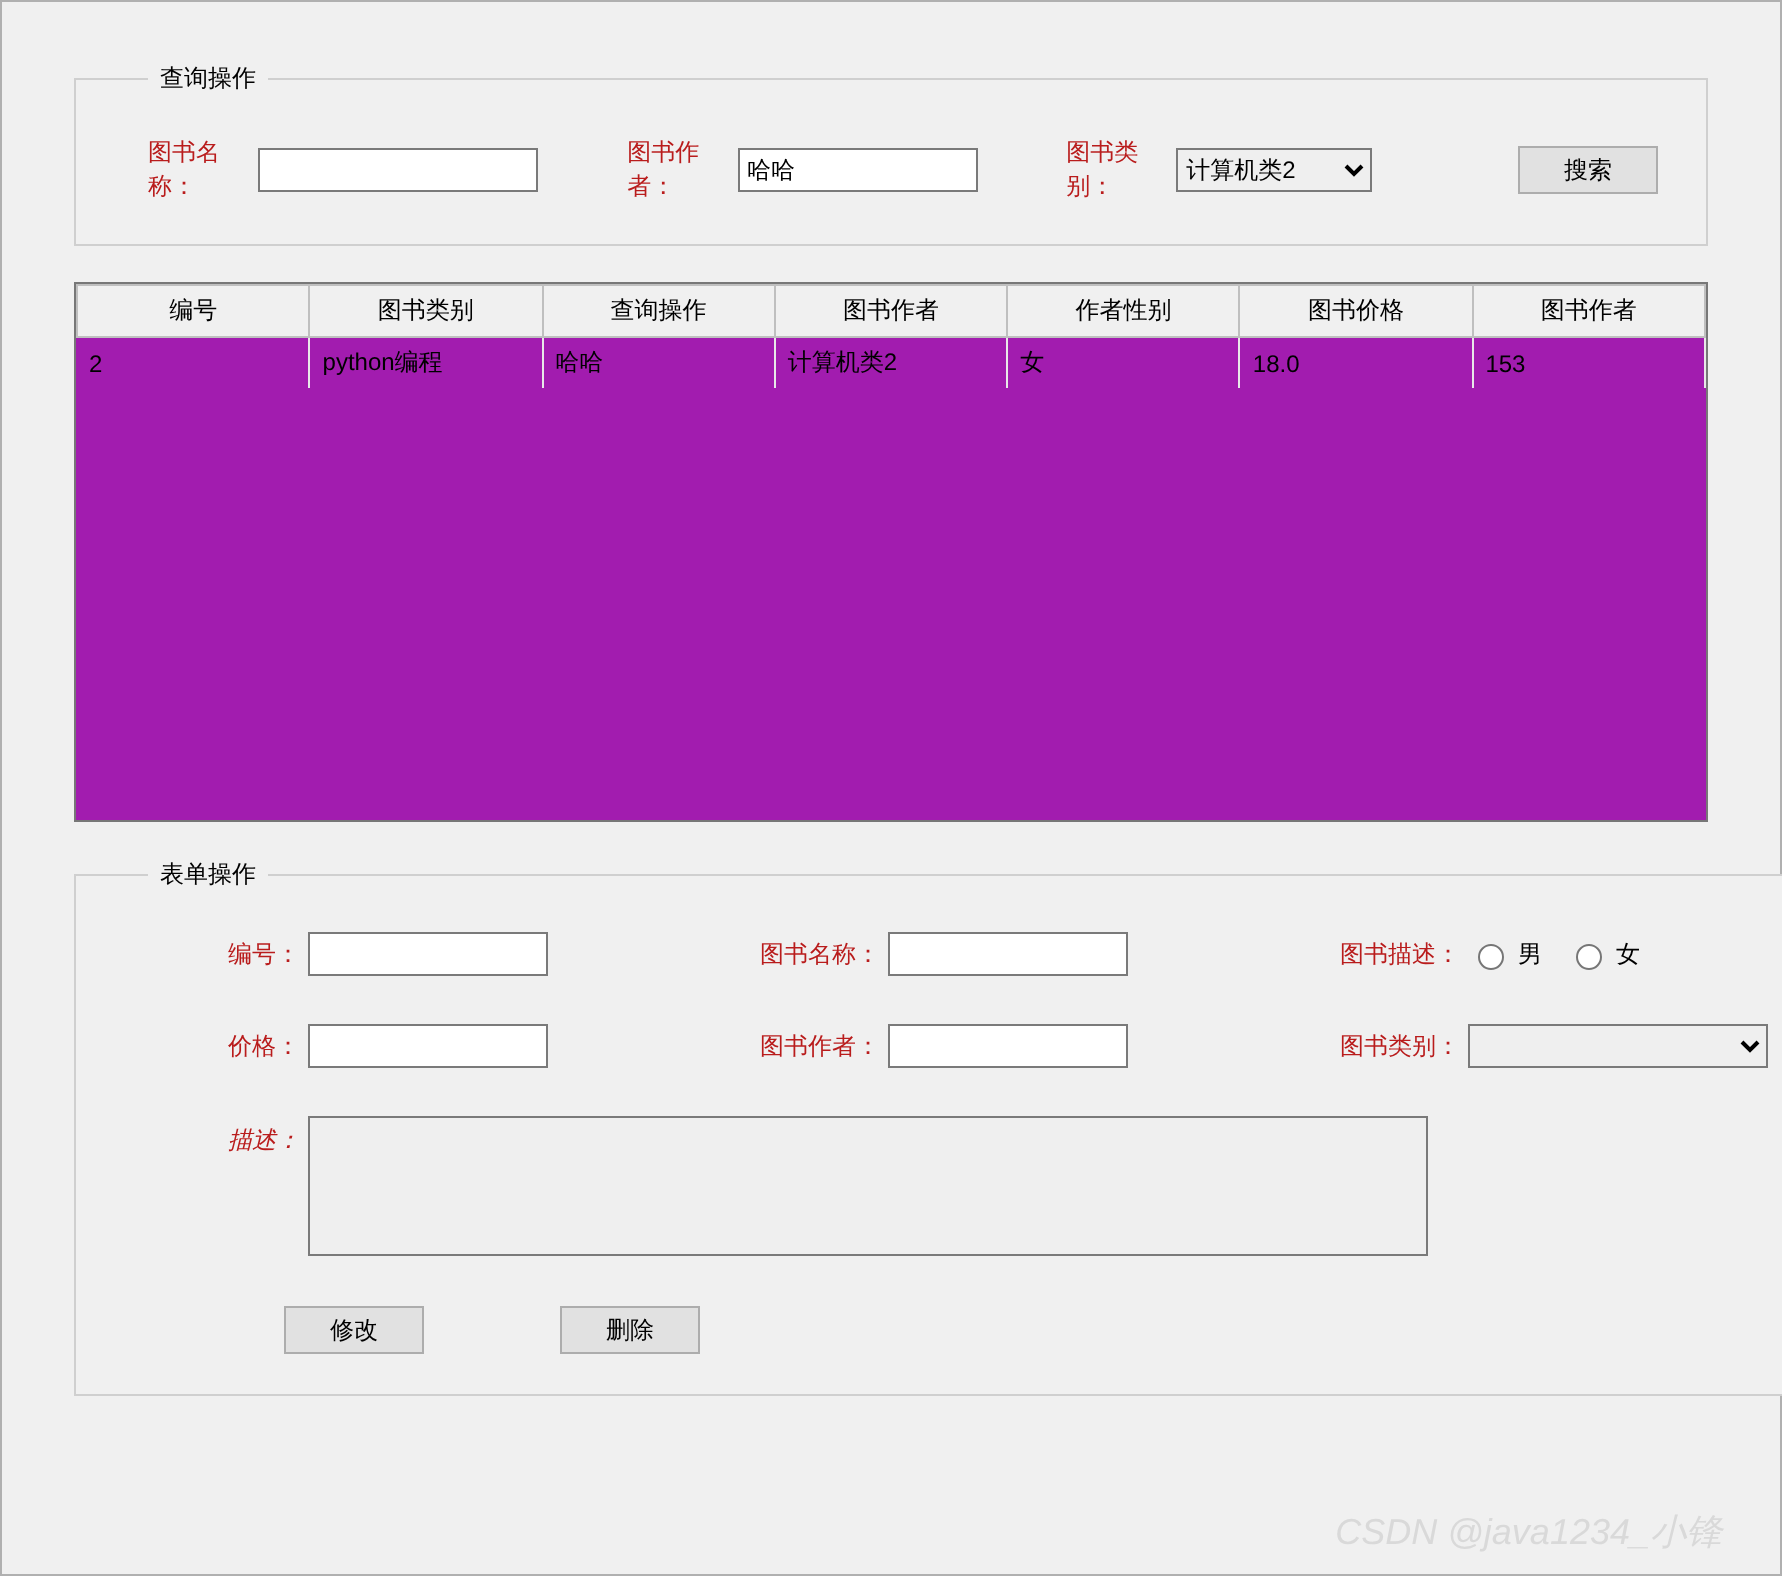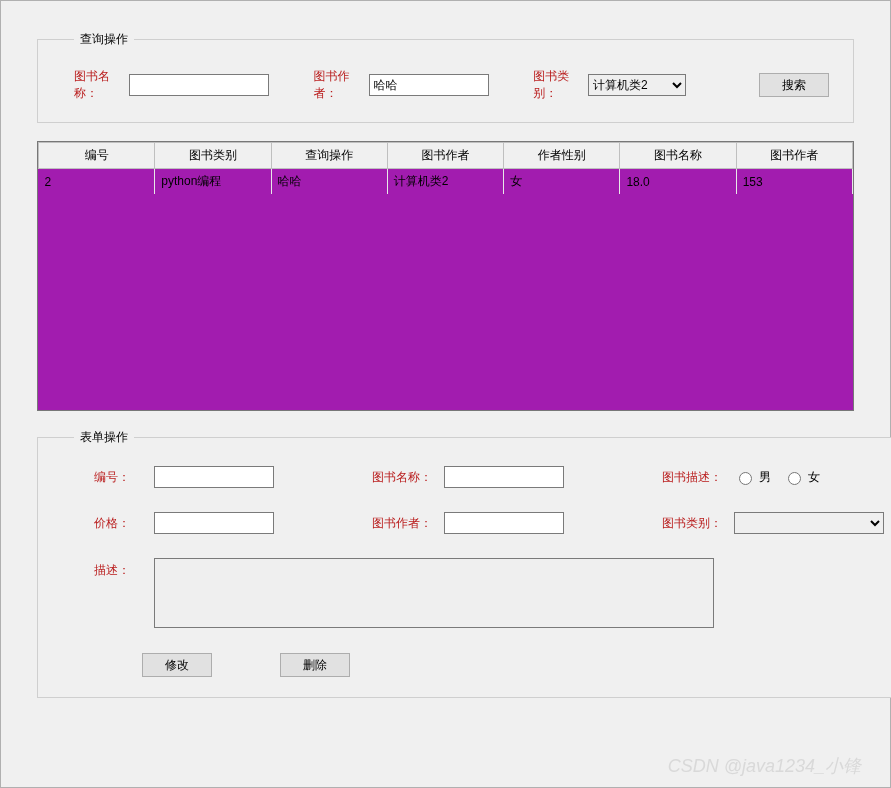--- a/index.html
+++ b/index.html
@@ -23,21 +23,21 @@
   button.btn { height:24px; min-width:70px; background:#e1e1e1; border:1px solid #adadad; padding:0 12px; cursor:pointer;margin-left:28px;}
   .gap-lg { width:40px; }
 
   .table-wrap { border:1px solid #777; background:#a21caf; height:270px; overflow:auto; margin-bottom:18px;}
   table.grid { border-collapse:collapse; width:100%; table-layout:fixed; }
   table.grid th { border:1px solid #bfbfbf; background:#f0f0f0; font-weight:normal; padding:4px 6px; text-align:center; height:22px;}
   table.grid td { border-right:1px solid #e8e8e8; padding:4px 6px; text-align:left; height:22px; }
   table.grid tr.datarow td { border-top:1px solid #e8e8e8; }
 
   .form-grid { display:grid; grid-template-columns: 80px 150px 60px 80px 150px 60px 80px 180px; row-gap:24px; align-items:center; }
-  .form-grid .lbl { text-align:center; padding-right:4px;}
+  .form-grid .lbl { text-align:right; padding-right:4px;}
   .radio-wrap { display:flex; align-items:center; gap:12px;}
   .radio-wrap label { display:flex; align-items:center; gap:4px;}
   textarea.desc { width:560px; height:70px; border:1px solid #7a7a7a; background:#efefef; resize:none; padding:4px;}
   .btn-row { margin-top:22px; display:flex; gap:40px; padding-left:40px;}
   .watermark { position:absolute; right:30px; bottom:10px; color:#d9d9d9; font-size:18px; font-style:italic; pointer-events:none;}
   .outer { position:relative; width:891px; height:788px; }
 </style>
 </head>
 <body>
 
@@ -66,21 +66,21 @@
 
     <div class="table-wrap">
       <table class="grid">
         <thead>
           <tr>
             <th>编号</th>
             <th>图书类别</th>
             <th>查询操作</th>
             <th>图书作者</th>
             <th>作者性别</th>
-            <th>图书名称</th>
+            <th>图书价格</th>
             <th>图书作者</th>
           </tr>
         </thead>
         <tbody>
           <tr class="datarow">
             <td>2</td>
             <td>python编程</td>
             <td>哈哈</td>
             <td>计算机类2</td>
             <td>女</td>
@@ -117,21 +117,21 @@
         <input class="text sm" type="text" value="" style="">
         <span></span>
         <span class="lbl">图书作者：</span>
         <input class="text sm" type="text" value="" style="">
         <span></span>
         <span class="lbl">图书类别：</span>
         <select class="combo" style="width:150px">
           <option></option>
         </select>
 
-        <span class="lbl" style="align-self:start; padding-top:4px;">描述：</span>
+        <span class="lbl" style="align-self:start; padding-top:4px;font-style:italic;">描述：</span>
         <div style="grid-column: 2 / span 7;">
           <textarea class="desc" style=""></textarea>
         </div>
       </div>
 
       <div class="btn-row">
         <button class="btn"><span>修改</span></button>
         <button class="btn"><span>删除</span></button>
       </div>
     </fieldset>

